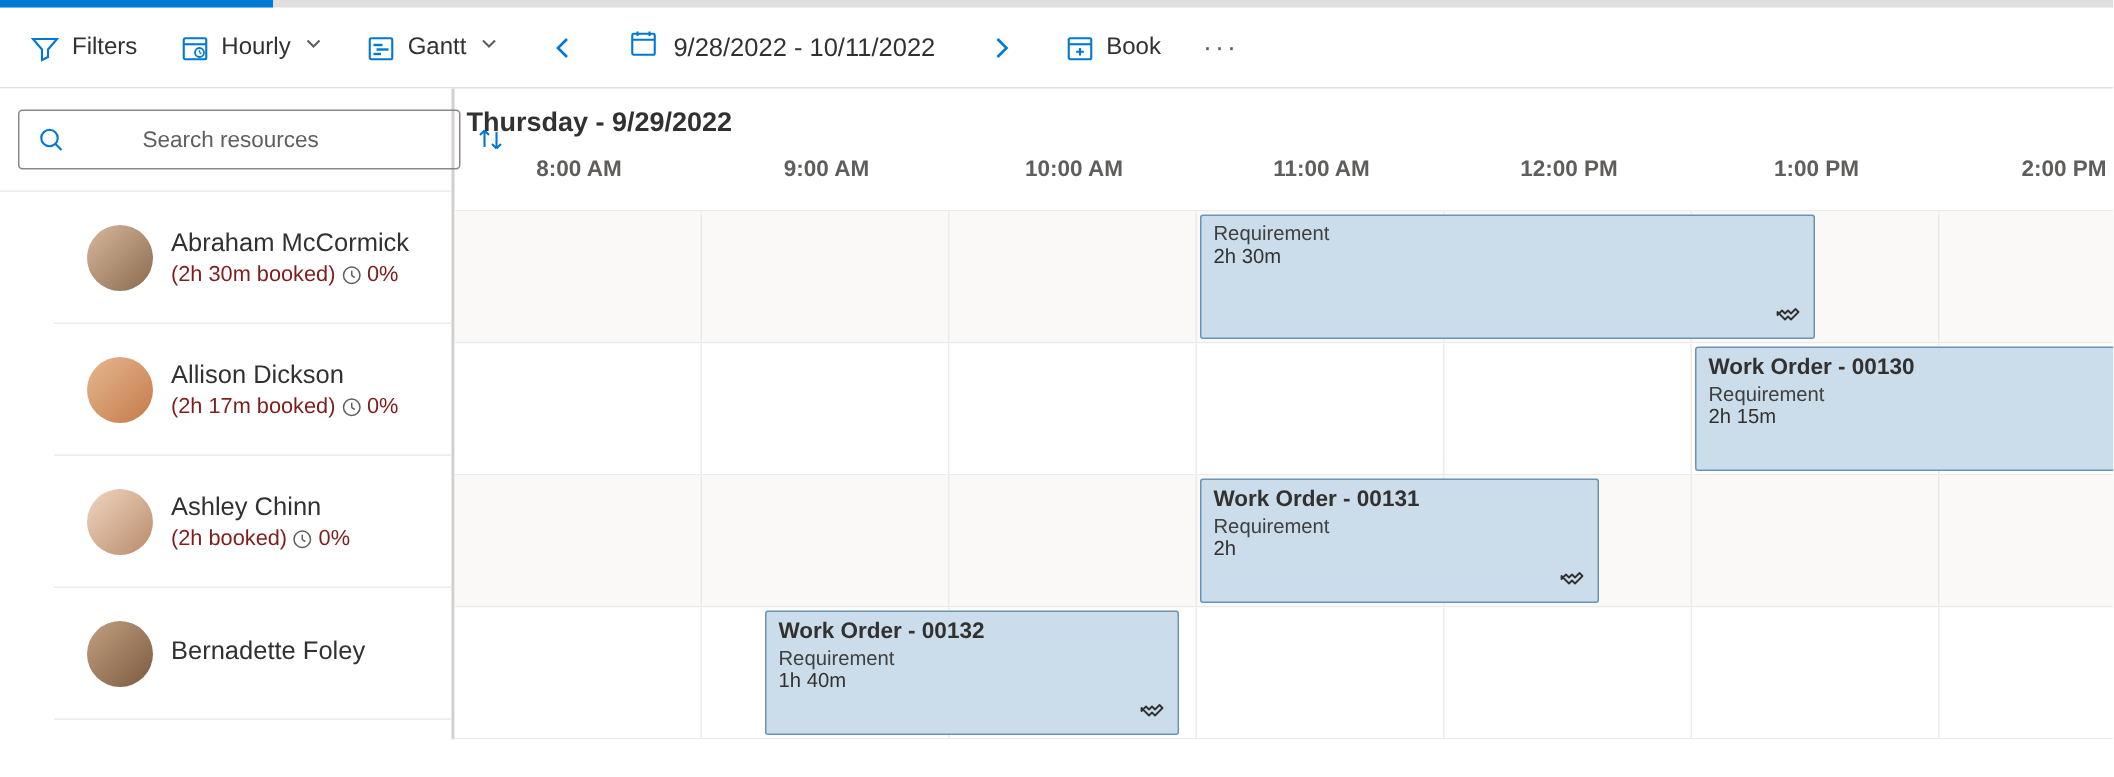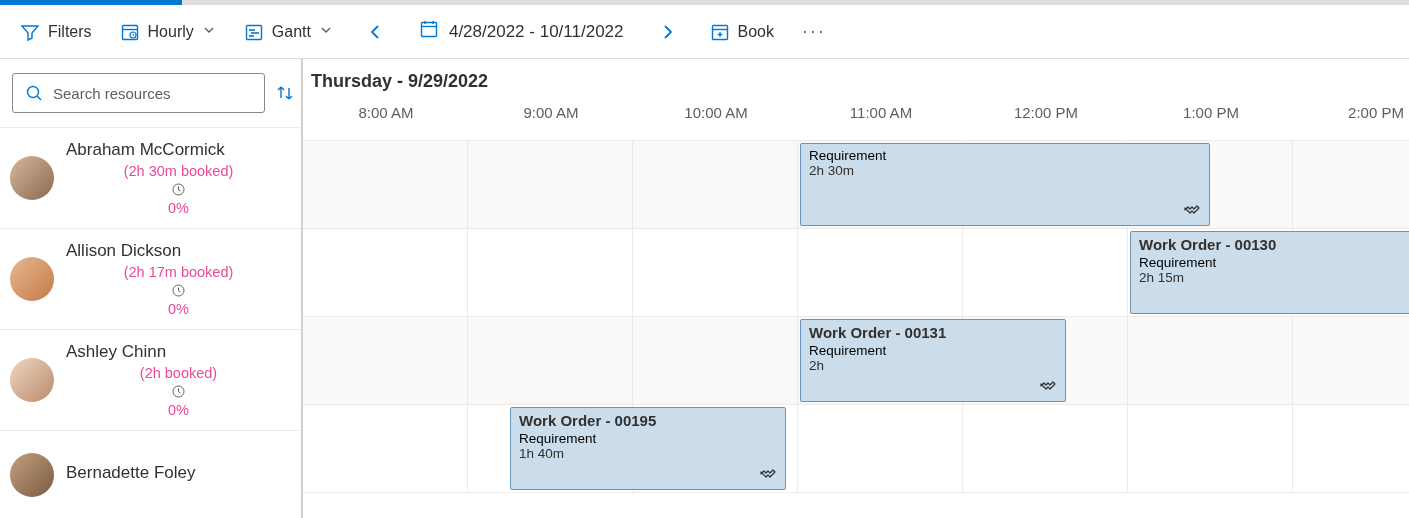--- a/index.html
+++ b/index.html
@@ -84,78 +84,80 @@
   padding: 0 12px;
 }
 .search-box .search-icon { color: #0078d4; display:flex; }
 .search-input {
   border: none;
   outline: none;
   flex: 1;
   font-size: 15px;
   color: #605e5c;
   background: transparent;
+  margin-left: 42px;
 }
 .search-input::placeholder { color: #605e5c; }
 .sort-btn {
   color: #0078d4;
   cursor: pointer;
   display:flex;
 }
 .resource-row {
   display: flex;
   align-items: center;
   gap: 12px;
-  padding: 12px 10px;
+  padding: 12px 22px;
   border-bottom: 1px solid #edebe9;
   min-height: 88px;
+  margin-left: 36px;
 }
 .avatar {
   width: 44px;
   height: 44px;
   border-radius: 50%;
   flex-shrink: 0;
 }
 .av1 { background: linear-gradient(135deg,#d7b89c,#8a6a4e); }
 .av2 { background: linear-gradient(135deg,#e6b890,#c47a4a); }
 .av3 { background: linear-gradient(135deg,#f0d6c0,#b88a6a); }
 .av4 { background: linear-gradient(135deg,#c4a080,#7a5a40); }
 .resource-info { flex:1; }
 .resource-name {
   font-size: 17px;
   color: #323130;
   margin-bottom: 3px;
 }
 .resource-meta {
   font-size: 14.5px;
-  color: #ec4899;
+  color: #7f1d1d;
   display: flex;
   align-items: center;
   gap: 4px;
-  flex-direction: column;
 }
 .clock-icon { display:inline-flex; vertical-align:middle; }
 .right-panel {
   flex: 1;
   position: relative;
   overflow: hidden;
 }
 .timeline-header {
   border-bottom: 1px solid #edebe9;
 }
 .date-label {
   font-size: 18px;
   font-weight: 600;
   padding: 12px 0 12px 8px;
   color: #323130;
 }
 .hours-row {
   display: flex;
   position: relative;
   height: 36px;
+  font-weight: bold;
 }
 .hour-cell {
   width: 165px;
   flex-shrink: 0;
   text-align: center;
   font-size: 15px;
   color: #605e5c;
   border-left: 1px solid transparent;
   position: relative;
 }
@@ -184,21 +186,21 @@
   top: 2px;
   bottom: 2px;
   background: #cbddea;
   border: 1px solid #6a93b5;
   border-radius: 2px;
   padding: 4px 8px;
   font-size: 14px;
   overflow: hidden;
 }
 .booking-title { font-weight: 600; font-size: 15px; margin-bottom:2px;}
-.booking-req { font-size: 13.5px; color: #000000; }
+.booking-req { font-size: 13.5px; color: #404040; }
 .booking-dur { font-size: 13.5px; color: #323130; }
 .booking-icon {
   position: absolute;
   right: 8px;
   bottom: 6px;
   display:flex;
 }
 </style>
 </head>
 <body>
@@ -254,21 +256,21 @@
   </div>
   <div class="date-range">
     <span class="icon-blue">
       <svg width="20" height="20" viewBox="0 0 20 20">
           <rect x="2.5" y="3.5" width="15" height="14" rx="1" fill="none" stroke="#0078d4" stroke-width="1.4"></rect>
           <line x1="2.5" y1="7.5" x2="17.5" y2="7.5" stroke="#0078d4" stroke-width="1.4"></line>
           <line x1="6" y1="2" x2="6" y2="5" stroke="#0078d4" stroke-width="1.4"></line>
           <line x1="14" y1="2" x2="14" y2="5" stroke="#0078d4" stroke-width="1.4"></line>
         </svg>
     </span>
-    <span>4/28/2022 - 10/11/2022</span>
+    <span>9/28/2022 - 10/11/2022</span>
   </div>
   <div class="nav-arrow">
     <svg width="18" height="18" viewBox="0 0 18 18">
         <path d="M7 3l6 6-6 6" fill="none" stroke="#0078d4" stroke-width="1.8"></path>
       </svg>
   </div>
   <div class="toolbar-item">
     <span class="icon-blue">
       <svg width="20" height="20" viewBox="0 0 20 20">
           <rect x="2.5" y="3.5" width="15" height="14" rx="1" fill="none" stroke="#0078d4" stroke-width="1.4"></rect>
@@ -437,21 +439,21 @@
           <div class="gantt-grid">
             <div class="gantt-hour"></div>
             <div class="gantt-hour"></div>
             <div class="gantt-hour"></div>
             <div class="gantt-hour"></div>
             <div class="gantt-hour"></div>
             <div class="gantt-hour"></div>
             <div class="gantt-hour"></div>
           </div>
           <div class="booking" style="left: 207px; width: 276px;">
-    <div class="booking-title">Work Order - 00195</div>
+    <div class="booking-title">Work Order - 00132</div>
     <div class="booking-req">Requirement</div>
     <div class="booking-dur">1h 40m</div>
     <span class="booking-icon">
       <svg width="18" height="18" viewBox="0 0 18 18">
                 <path d="M2 9l3-3 2 2 2-2 2 2 3-3 2 2-5 5-2-2-2 2-5-5z" fill="none" stroke="#323130" stroke-width="1.2" stroke-linejoin="round"></path>
               </svg>
     </span>
           </div>
         </div>
       </div>

